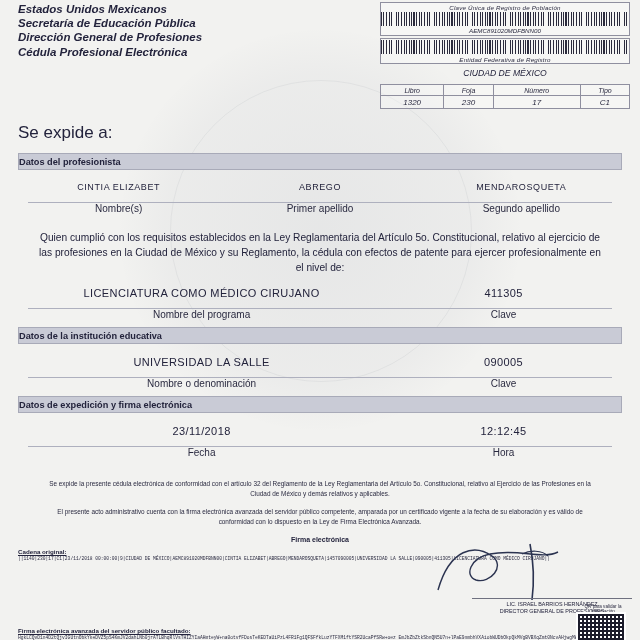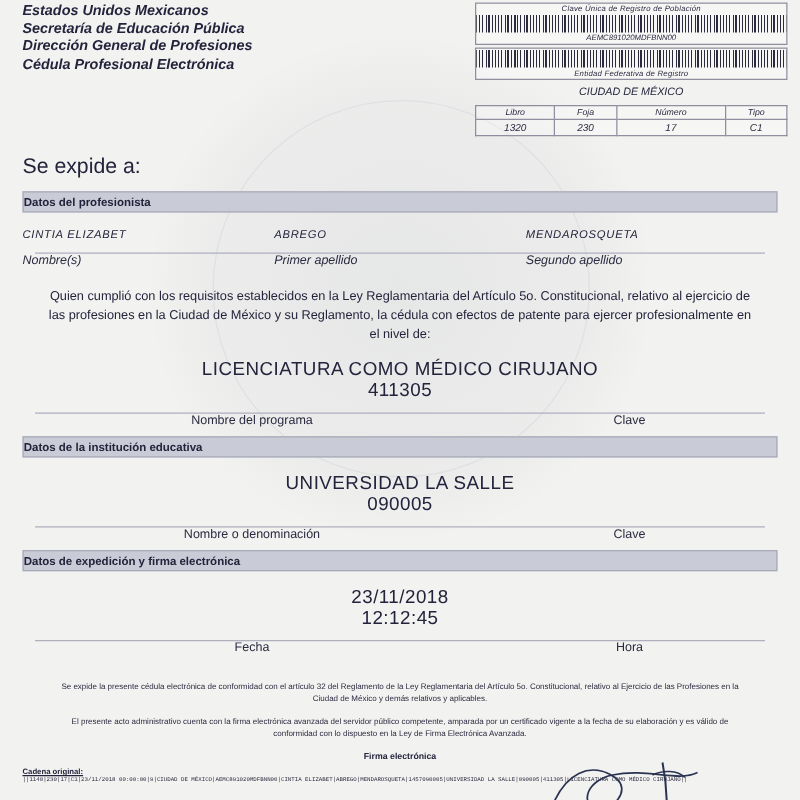--- a/index.html
+++ b/index.html
@@ -71,35 +71,35 @@
     margin:14px 0 10px 18px;font-size:17px;color:#23233c;
   }
   .band{
     margin:0 18px;background:#c9cbd6;border:1px solid #a8aab8;
     text-align:left;font-size:9.2px;font-weight:bold;color:#23233c;
     padding:2.5px 0;
   }
   .row3{
     display:flex;margin:0 18px;
   }
-  .row3 > div{flex:1;text-align:left;font-style:italic;}
+  .row3 > div{flex:1;text-align:center;}
   .name-row{font-size:9px;letter-spacing:.6px;padding:12px 0 10px;color:#23233c;}
   .lbl-row{font-size:10px;padding-bottom:8px;color:#2a2a40;}
   .rule{
     height:1px;background:#aeb0be;margin:0 28px;
   }
   .paragraph{
     margin:8px 34px 0;text-align:center;font-size:10.2px;line-height:15px;color:#23233c;
   }
   .two-col{
     display:flex;margin:0 18px;
   }
   .two-col .c1{flex:1.55;text-align:center;}
   .two-col .c2{flex:1;text-align:center;}
-  .val{font-size:15px;letter-spacing:.4px;padding:12px 0 9px;color:#23233c;flex-direction:column;}
+  .val{font-size:11px;letter-spacing:.4px;padding:12px 0 9px;color:#23233c;}
   .sublbl{font-size:10px;padding-bottom:7px;color:#2a2a40;}
 
   
   .legal{
     margin:14px 40px 0;text-align:center;font-size:6.4px;line-height:9.5px;color:#2a2a40;
   }
   .legal.second{margin-top:9px;}
   .firma-title{
     text-align:center;font-size:7px;font-weight:bold;margin-top:10px;color:#23233c;
   }

